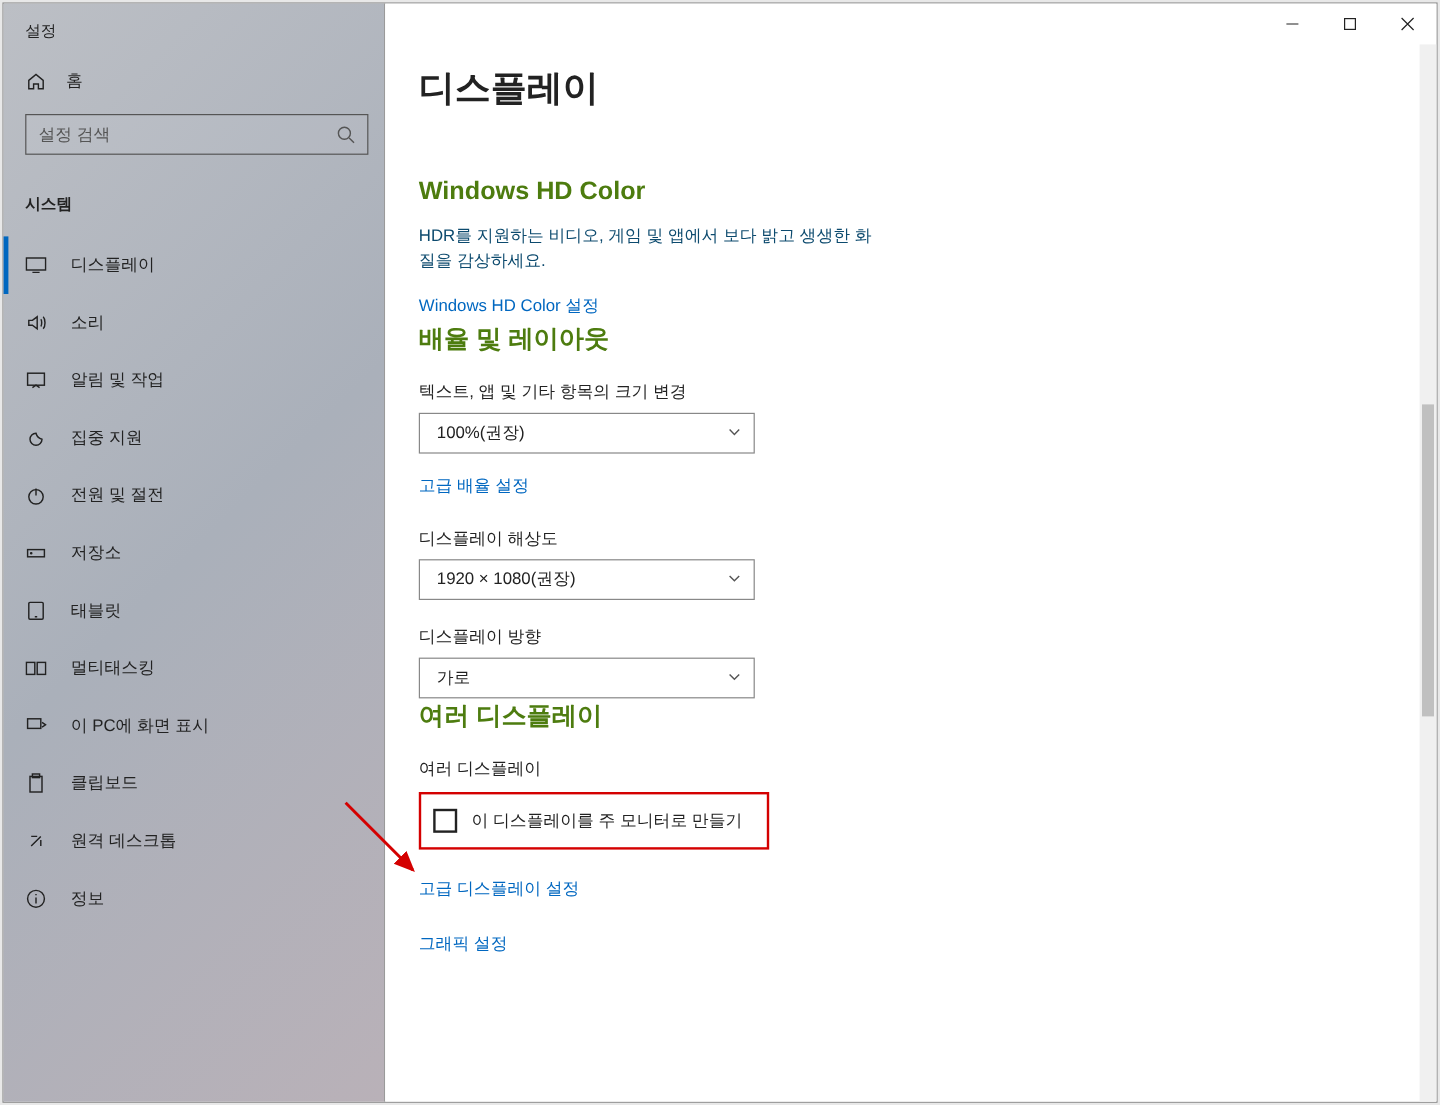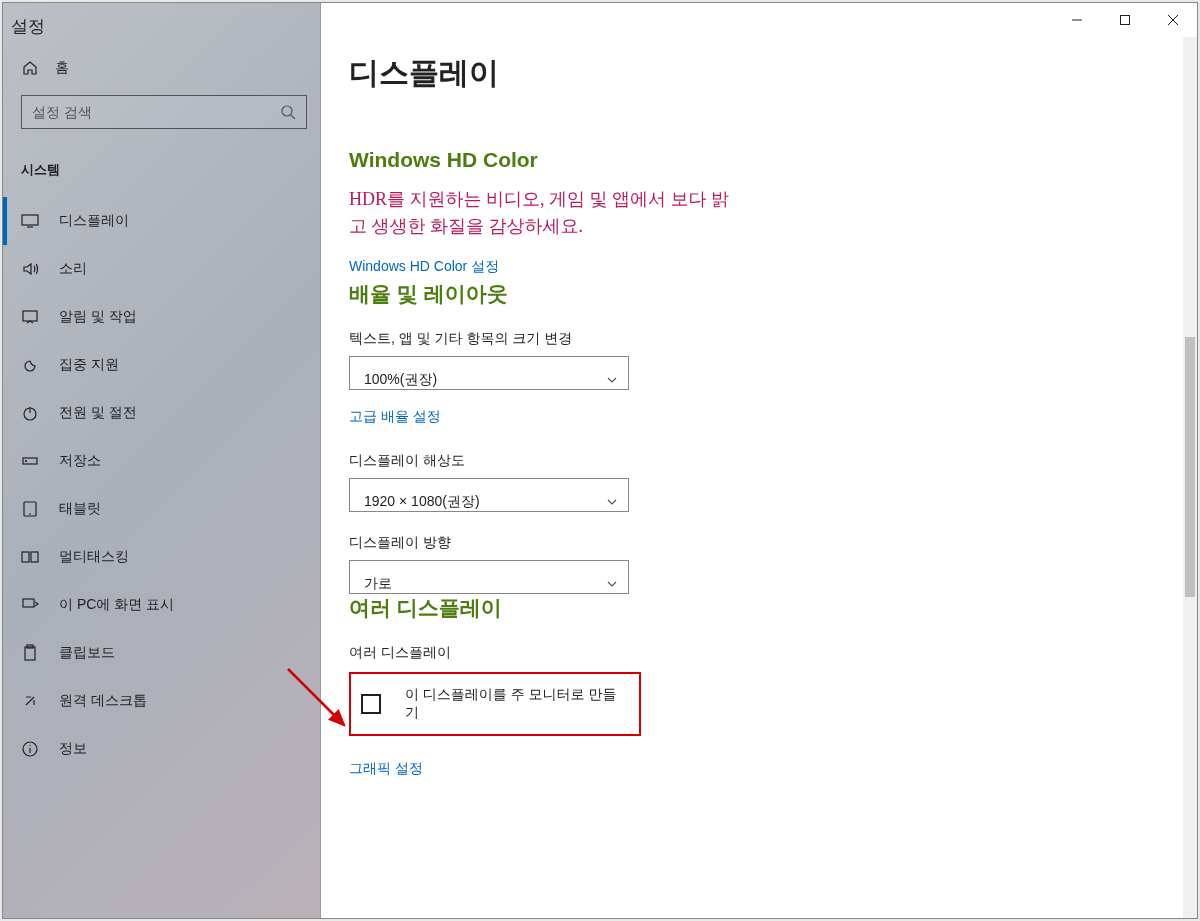--- a/index.html
+++ b/index.html
@@ -7,21 +7,21 @@
 .window {
   width: 1196px; height: 917px; margin: 2px; background: #fff; display: flex; position: relative;
   border: 1px solid #888;
 }
 .sidebar {
   width: 318px; height: 100%;
   background: linear-gradient(135deg, #bcbfc5 0%, #aab0ba 50%, #b9b1b8 100%);
   padding: 0; display: flex; flex-direction: column;
   border-right: 1px solid #9a9a9a;
 }
-.titlebar-left { height: 46px; display: flex; align-items: center; padding-left: 8px; font-size: 17px; color: #222; }
+.titlebar-left { height: 46px; display: flex; align-items: center; padding-left: 18px; font-size: 13px; color: #222; }
 .home-row { display: flex; align-items: center; padding: 10px 18px; gap: 16px; font-size: 14px; color: #222; cursor: pointer; }
 .search-wrap { padding: 8px 16px 8px 18px; }
 .search-box {
   position: relative; width: 286px; height: 34px; border: 1px solid #555;
   background: rgba(255,255,255,0.05); display: flex; align-items: center; padding: 0 10px;
 }
 .search-box input {
   border: none; background: transparent; outline: none; font-size: 14px; width: 100%;
   color: #555;
 }
@@ -40,31 +40,31 @@
   position: relative;
 }
 .window-controls {
   position: absolute; top: 0; right: 0; display: flex;
 }
 .win-btn { width: 48px; height: 34px; display: flex; align-items: center; justify-content: center; cursor: pointer; }
 .content-inner { padding: 50px 0 40px 28px; max-width: 640px; }
 h1.page-title { font-size: 30px; font-weight: 600; color: #222; margin-bottom: 54px; }
 .section-title { font-size: 21px; font-weight: 600; color: #4d7c0f; margin-bottom: 14px; margin-top: 36px; }
 .section-title:first-of-type { margin-top: 0; }
-.desc-text { font-size: 18px; color: #be185d; line-height: 1.5; max-width: 380px; margin-bottom: 12px; font-family: Liberation Serif, serif; }
+.desc-text { font-size: 14px; color: #0c4a6e; line-height: 1.5; max-width: 380px; margin-bottom: 12px; }
 .link { font-size: 14px; color: #0067c0; cursor: pointer; display: inline-block; margin-top: 6px; margin-bottom: 4px; }
 .field-label { font-size: 14px; color: #222; margin-top: 22px; margin-bottom: 8px; }
 .dropdown {
-  width: 280px; height: 34px; border: 1px solid #888; display: flex; align-items: flex-end;
+  width: 280px; height: 34px; border: 1px solid #888; display: flex; align-items: center;
   justify-content: space-between; padding: 0 10px 0 14px; font-size: 14px; color: #222; cursor: pointer;
   background: #fff;
 }
 .dropdown .chev { color: #555; }
 .checkbox-row {
-  display: flex; align-items: center; gap: 24px; padding: 12px 10px; margin-top: 10px;
+  display: flex; align-items: center; gap: 12px; padding: 12px 10px; margin-top: 10px;
   width: 292px;
 }
 .checkbox-row .box { width: 20px; height: 20px; border: 2px solid #222; background: #fff; }
 .checkbox-row .lbl { font-size: 14px; color: #222; }
 .highlight-box { border: 2px solid #d40000; }
 .arrow-annotation {
   position: absolute; left: 277px; top: 658px; pointer-events: none; z-index: 10;
 }
 .scrollbar-track {
   position: absolute; right: 0; top: 34px; bottom: 0; width: 14px; background: #f0f0f0;
@@ -285,20 +285,23 @@
         <div class="section-title">여러 디스플레이</div>
 
         <div class="field-label">여러 디스플레이</div>
 
         <div class="checkbox-row highlight-box">
           <span class="box"></span>
           <span class="lbl">이 디스플레이를 주 모니터로 만들기</span>
         </div>
 
         <div style="margin-top:18px;">
+          <span class="link">고급 디스플레이 설정</span>
+        </div>
+        <div style="margin-top:18px;">
           <span class="link">그래픽 설정</span>
         </div>
       </div>
     </div>
 
     <div class="scrollbar-track">
       <div class="scrollbar-thumb"></div>
     </div>
   </div>
 

